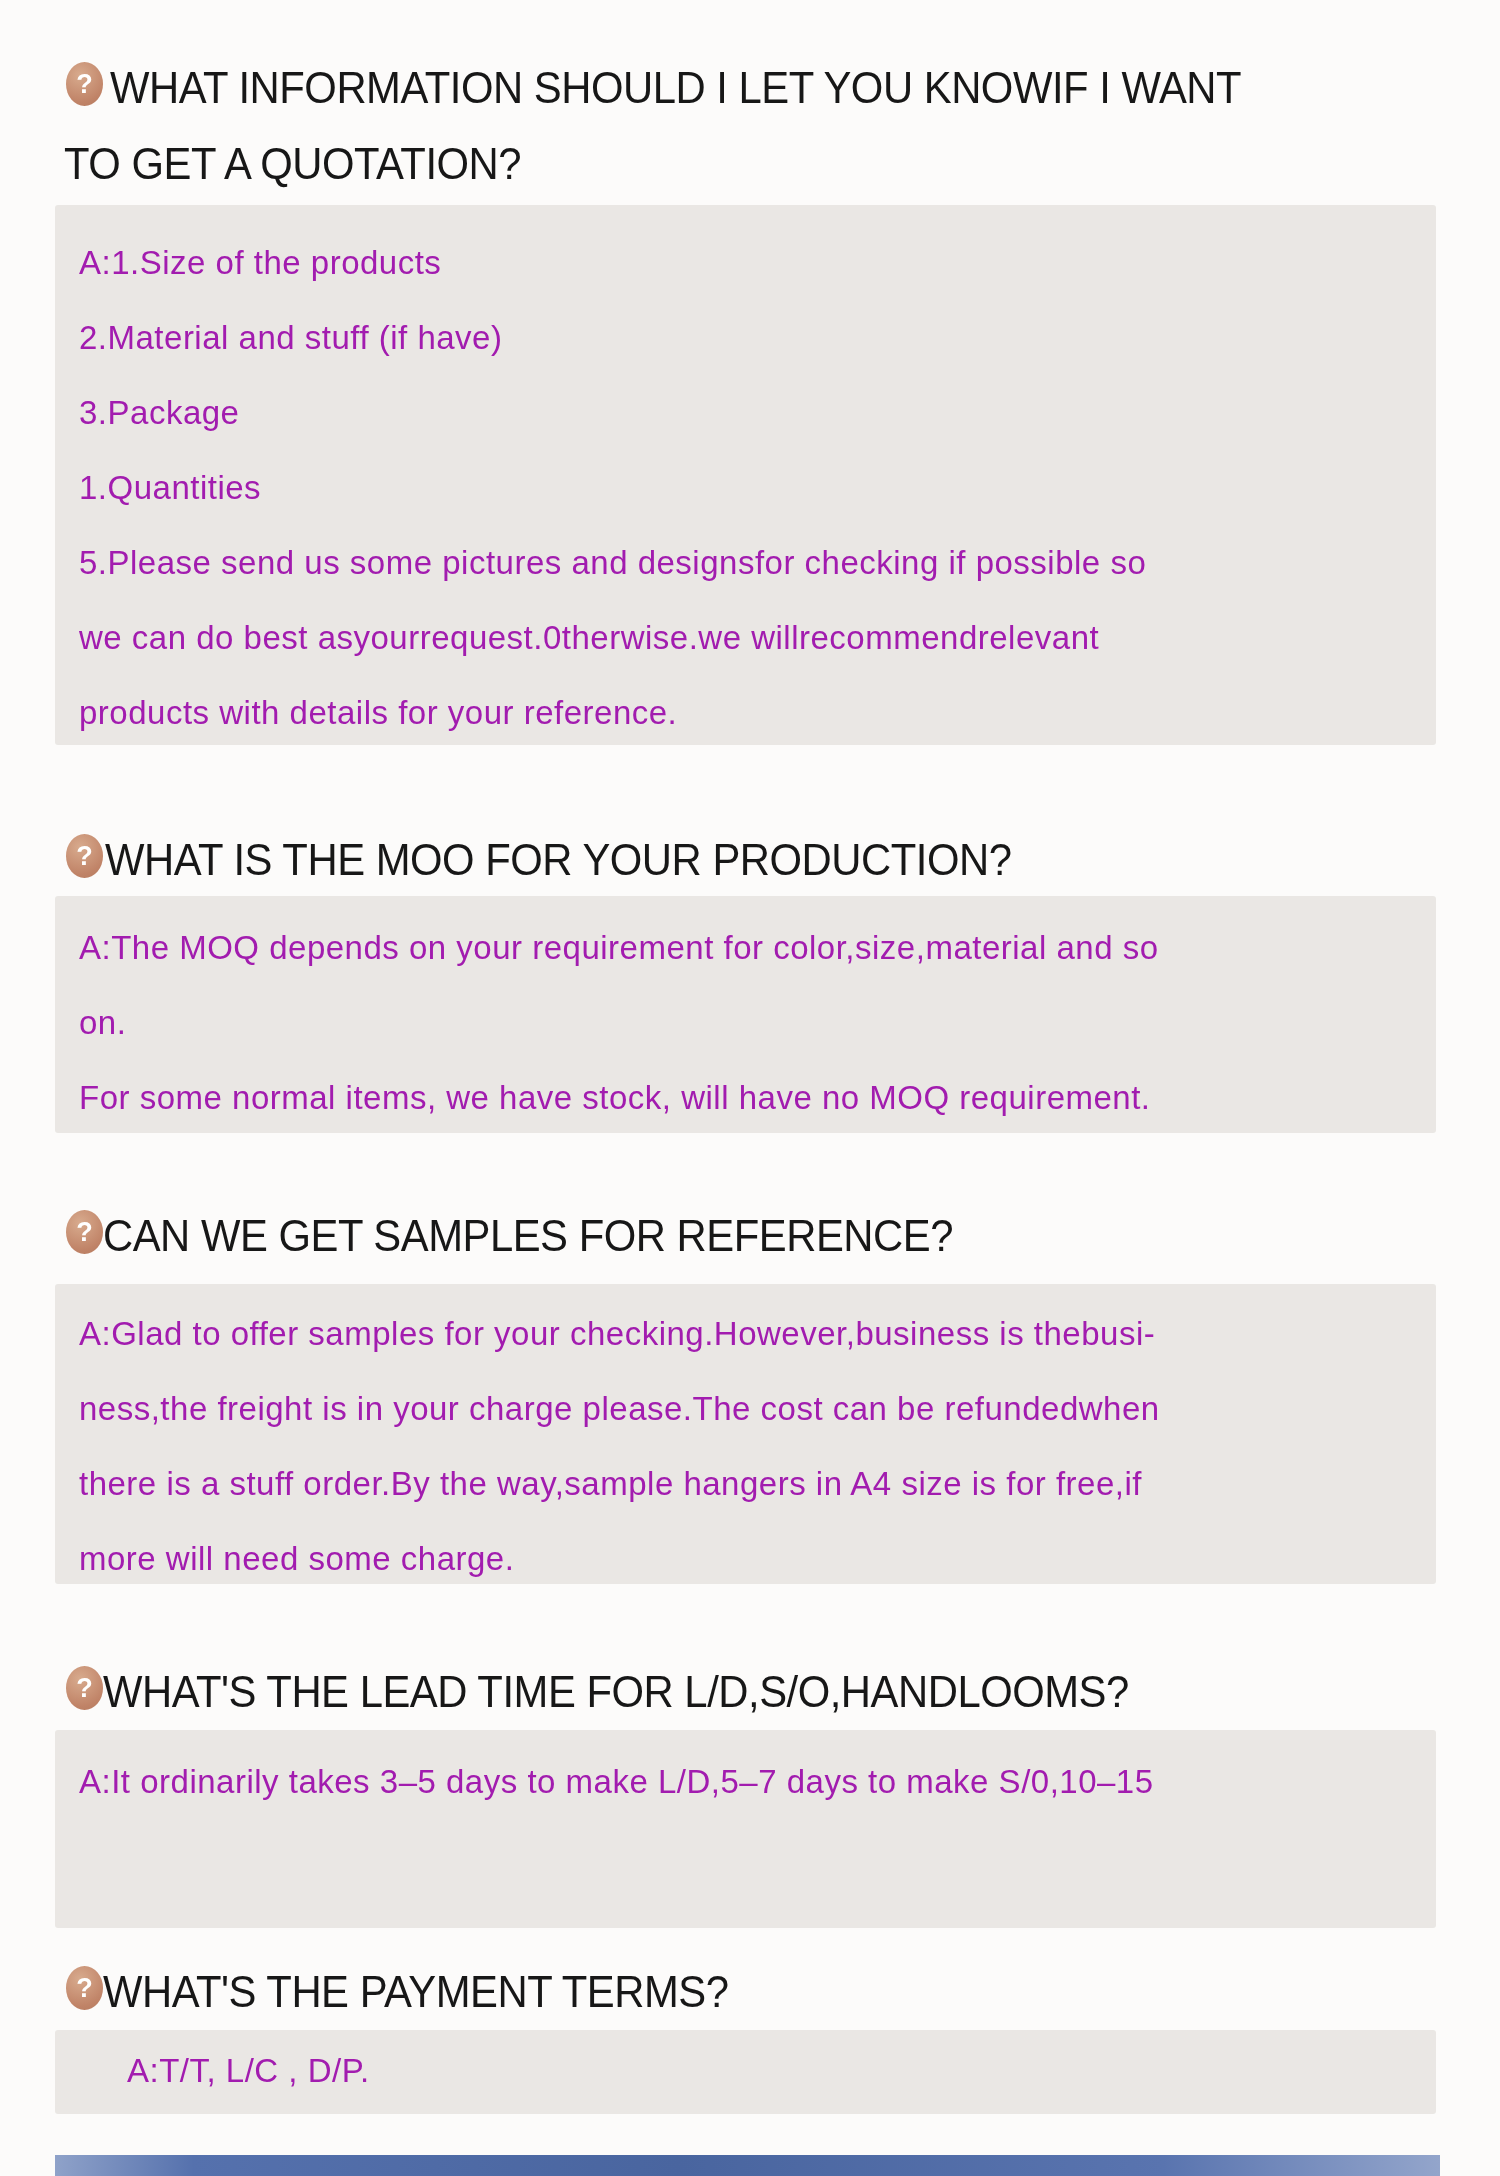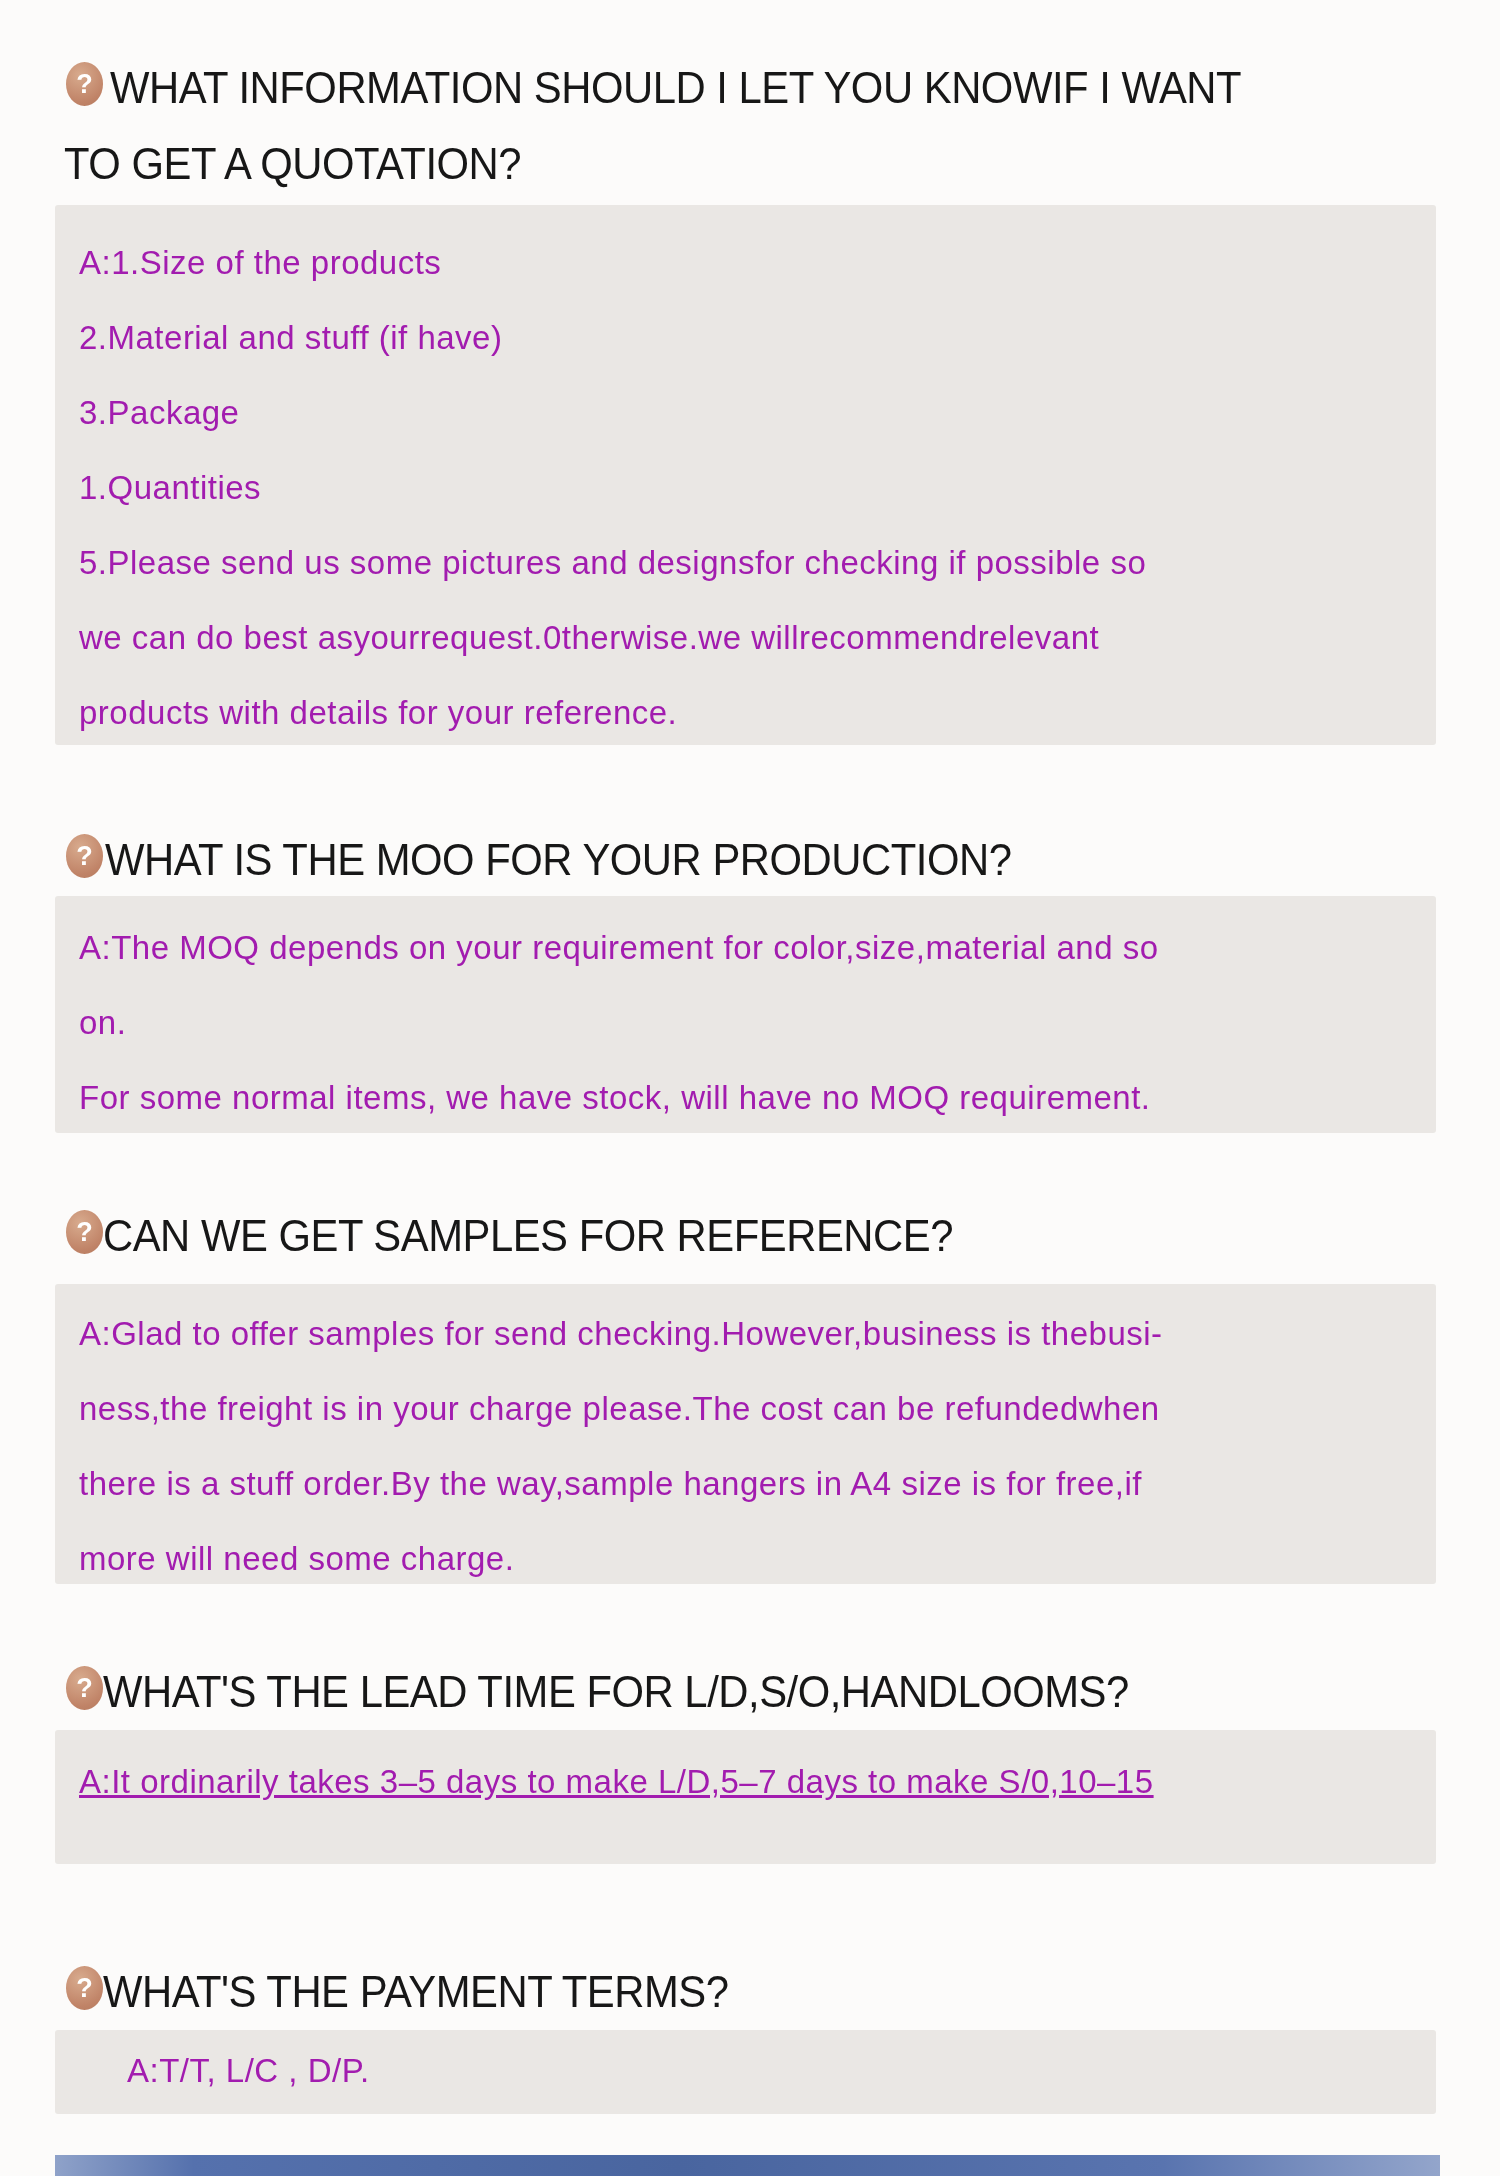--- a/index.html
+++ b/index.html
@@ -87,31 +87,31 @@
     <div class="answer-line">A:The MOQ depends on your requirement for color,size,material and so</div>
     <div class="answer-line">on.</div>
     <div class="answer-line">For some normal items, we have stock, will have no MOQ requirement.</div>
   </div>
 
   <span class="q-icon" style="left:66px;top:1210px;">
       <span>?</span>
     </span>
   <div class="q-heading" style="left:103px;top:1214px;">CAN WE GET SAMPLES FOR REFERENCE?</div>
   <div class="answer-box pt3" style="top:1284px;height:300px;">
-    <div class="answer-line">A:Glad to offer samples for send checking.However,business is thebusi-</div>
+    <div class="answer-line">A:Glad to offer samples for your checking.However,business is thebusi-</div>
     <div class="answer-line">ness,the freight is in your charge please.The cost can be refundedwhen</div>
     <div class="answer-line">there is a stuff order.By the way,sample hangers in A4 size is for free,if</div>
     <div class="answer-line">more will need some charge.</div>
   </div>
 
   <span class="q-icon" style="left:66px;top:1666px;">
       <span>?</span>
     </span>
   <div class="q-heading" style="left:103px;top:1670px;">WHAT'S THE LEAD TIME FOR L/D,S/O,HANDLOOMS?</div>
-  <div class="answer-box pt4" style="top:1730px;height:134px;text-decoration:underline;">
+  <div class="answer-box pt4" style="top:1730px;height:198px;">
     <div class="answer-line">A:It ordinarily takes 3–5 days to make L/D,5–7 days to make S/0,10–15</div>
   </div>
 
   <span class="q-icon" style="left:66px;top:1966px;">
       <span>?</span>
     </span>
   <div class="q-heading" style="left:103px;top:1970px;">WHAT'S THE PAYMENT TERMS?</div>
   <div class="answer-box" style="top:2030px;height:84px;">
     <div class="answer-line single">A:T/T, L/C , D/P.</div>
   </div>

